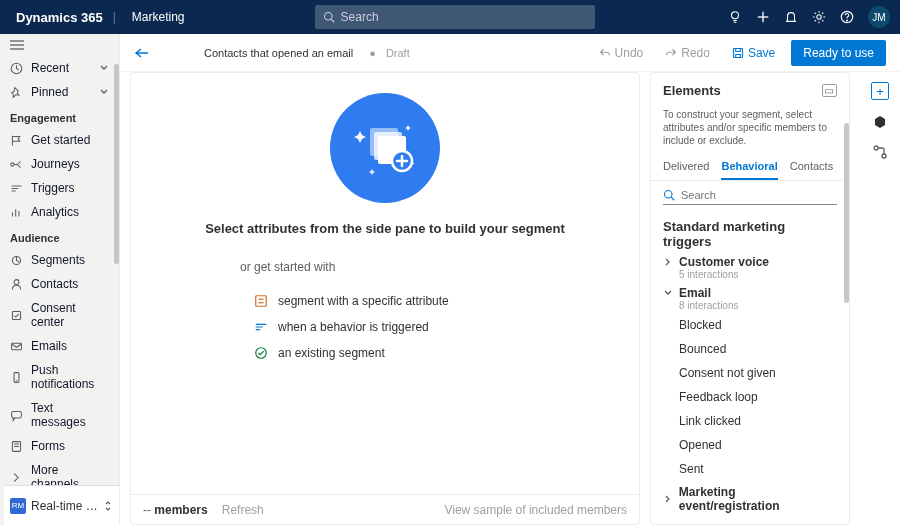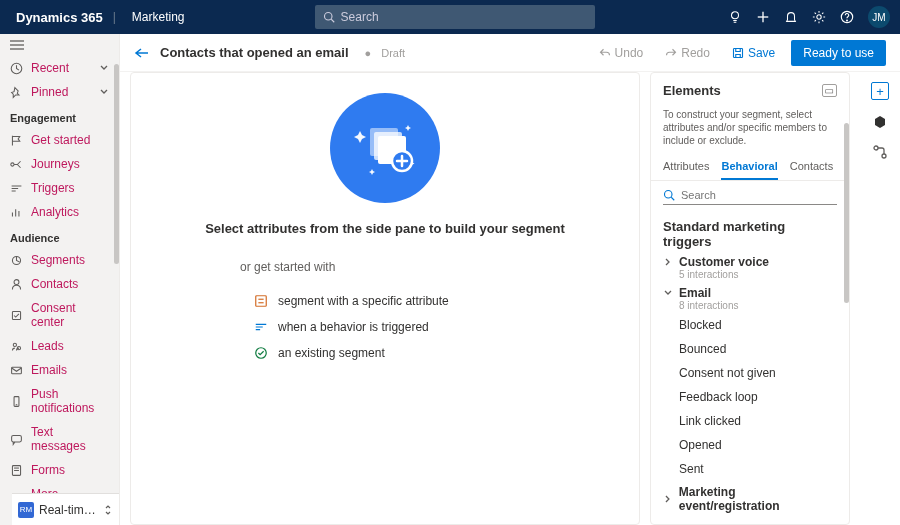--- a/index.html
+++ b/index.html
@@ -12,33 +12,33 @@
 .searchbox { margin-left: 130px; width: 280px; height: 24px; background: #3f5873; border-radius: 2px; display: flex; align-items: center; padding: 0 8px; color: #ccd; }
 .searchbox svg { margin-right: 6px; flex-shrink:0; }
 .topicons { margin-left: auto; display: flex; align-items: center; gap: 14px; }
 .topicons > span { cursor: pointer; display:flex; align-items:center; }
 .avatar { width: 22px; height: 22px; border-radius: 50%; background: #0c4a6e; display: flex; align-items: center; justify-content: center; font-size: 10px; }
 
 .shell { display: flex; height: 491px; }
 
 .leftnav { width: 120px; background: #f3f2f1; border-right: 1px solid #edebe9; display: flex; flex-direction: column; overflow: hidden; position: relative; }
 .leftnav .ham { padding: 6px 10px; color: #605e5c; cursor: pointer; }
-.navitem { display: flex; align-items: center; padding: 5px 10px; gap: 8px; cursor: pointer; color: #be185d; }
+.navitem { display: flex; align-items: center; padding: 5px 10px; gap: 8px; cursor: pointer; color: #0f172a; }
 .navitem svg { flex-shrink: 0; }
 .navitem .chev { margin-left: auto; }
 .navhead { font-weight: 600; padding: 8px 10px 4px; font-size: 11px; }
-.areapicker { position: absolute; bottom: 0; left: 12px; right: 0; height: 32px; background: #fff; border-top: 1px solid #e1dfdd; display: flex; align-items: center; padding: 0 6px; gap: 5px; cursor: pointer; }
+.areapicker { position: absolute; bottom: 0; left: 4px; right: 0; height: 40px; background: #fff; border-top: 1px solid #e1dfdd; display: flex; align-items: center; padding: 0 6px; gap: 5px; cursor: pointer; }
 .areapicker .token { width: 16px; height: 16px; background: #3268d4; color: #fff; font-size: 8px; display:flex; align-items:center; justify-content:center; border-radius:2px; }
 .areapicker .lbl { white-space: nowrap; overflow: hidden; text-overflow: ellipsis; flex:1; }
 .leftscroll { position:absolute; right:0; top:30px; width:5px; height:200px; background:#c8c6c4; border-radius:3px; }
 
 .main { flex: 1; display: flex; flex-direction: column; background: #fff; }
 .cmdbar { height: 38px; display: flex; align-items: center; padding: 0 14px; gap: 10px; border-bottom: 1px solid #f3f2f1; }
 .backbtn { color: #0078d4; cursor: pointer; }
-.pgtitle { font-weight: 700; font-size: 13px; }
+.pgtitle { font-weight: 400; font-size: 11px; margin-left: 44px; }
 .status { color: #a19f9d; font-size: 11px; margin-left: 6px; }
 .cmdbar .spacer { flex: 1; }
 .cmdbtn { display: flex; align-items: center; gap: 4px; color: #a19f9d; font-size: 12px; cursor: pointer; padding: 4px 6px; }
 .cmdbtn.blue { color: #0078d4; }
 .primarybtn { background: #0078d4; color: #fff; padding: 6px 12px; border-radius: 2px; font-size: 12px; cursor: pointer; }
 
 .workarea { flex: 1; display: flex; gap: 10px; padding: 0 0 0 10px; overflow: hidden; }
 .canvas { flex: 1; border: 1px solid #edebe9; border-radius: 4px; margin: 0 0 0 0; display: flex; flex-direction: column; position: relative; background:#fff; }
 .canvascenter { flex: 1; display: flex; flex-direction: column; align-items: center; padding-top: 20px; }
 .hero { width: 110px; height: 110px; border-radius: 50%; background: #2f7bf0; display:flex; align-items:center; justify-content:center; position:relative; }
@@ -193,28 +193,20 @@
           <path d="M3 14c0-3 2-5 5-5s5 2 5 5"></path>
         </svg>
         <span>Contacts</span>
       </div>
     <div class="navitem">
         <svg width="13" height="13" viewBox="0 0 16 16" fill="none" stroke="#605e5c" stroke-width="1.3">
           <rect x="3" y="3" width="10" height="10" rx="1"></rect>
           <path d="M5 8l2 2 4-4"></path>
         </svg>
         <span>Consent center</span>
-      </div>
-    <div class="navitem">
-        <svg width="13" height="13" viewBox="0 0 16 16" fill="none" stroke="#605e5c" stroke-width="1.3">
-          <circle cx="6" cy="6" r="2"></circle>
-          <circle cx="11" cy="10" r="2"></circle>
-          <path d="M3 13c0-2 1-3 3-3M8 13c0-2 1-3 3-3"></path>
-        </svg>
-        <span>Leads</span>
       </div>
 
     <div class="navitem">
         <svg width="13" height="13" viewBox="0 0 16 16" fill="none" stroke="#605e5c" stroke-width="1.3">
           <rect x="2" y="4" width="12" height="8" rx="1"></rect>
           <path d="M2 5l6 4 6-4"></path>
         </svg>
         <span>Emails</span>
       </div>
     <div class="navitem">
@@ -325,31 +317,36 @@
               </div>
             <div class="cvitem">
                 <svg width="14" height="14" viewBox="0 0 16 16" fill="none" stroke="#107c41" stroke-width="1.4">
                   <circle cx="8" cy="8" r="6"></circle>
                   <path d="M5 8l2 2 4-4"></path>
                 </svg>
                 <span>an existing segment</span>
               </div>
           </div>
         </div>
+        <div class="canvasfoot">
+          <span><span>--</span> <span class="mem" style="font-weight:600">members</span></span>
+          <span style="color:#a19f9d">Refresh</span>
+          <span class="vs">View sample of included members</span>
+        </div>
       </div>
 
       <div class="panel">
         <div class="panelscroll"></div>
         <div class="panelhead">
           <h2>Elements</h2>
           <span style="margin-left:auto; font-size:10px; border:1px solid #a19f9d; padding:0 2px; border-radius:2px; color:#605e5c">▭</span>
         </div>
         <div class="desc">To construct your segment, select attributes and/or specific members to include or exclude.</div>
         <div class="tabs">
-          <div class="tab">Attributes</div>
+          <div class="tab">Delivered</div>
           <div class="tab active">Behavioral</div>
           <div class="tab">Contacts</div>
         </div>
         <div class="panelsearch">
           <svg width="12" height="12" viewBox="0 0 16 16" fill="none" stroke="#0078d4" stroke-width="1.5">
               <circle cx="7" cy="7" r="5"></circle>
               <line x1="11" y1="11" x2="15" y2="15"></line>
             </svg>
           <input placeholder="Search" style="">
         </div>

